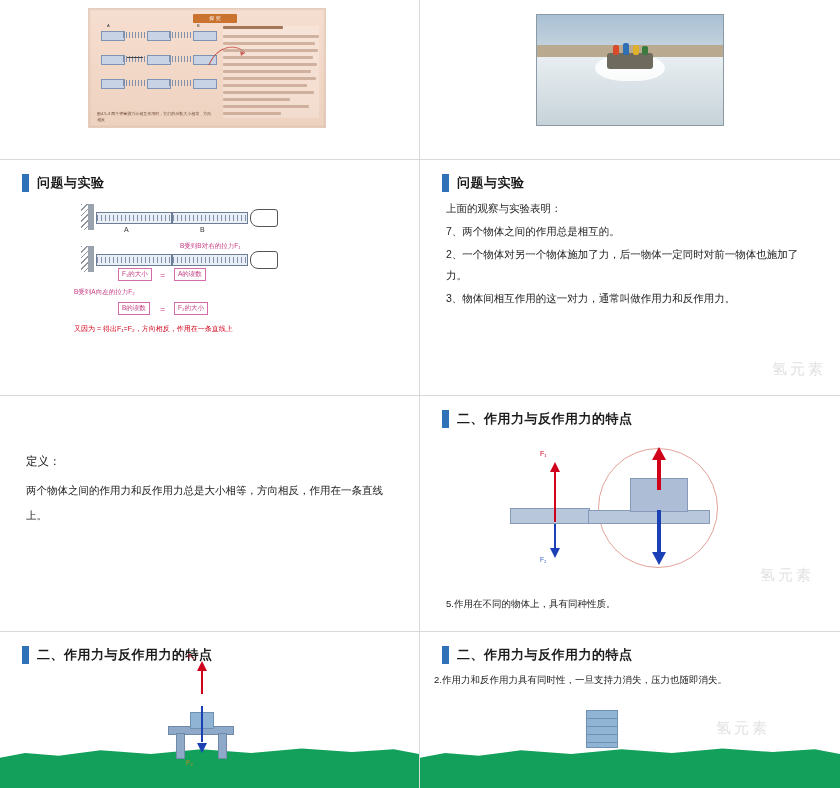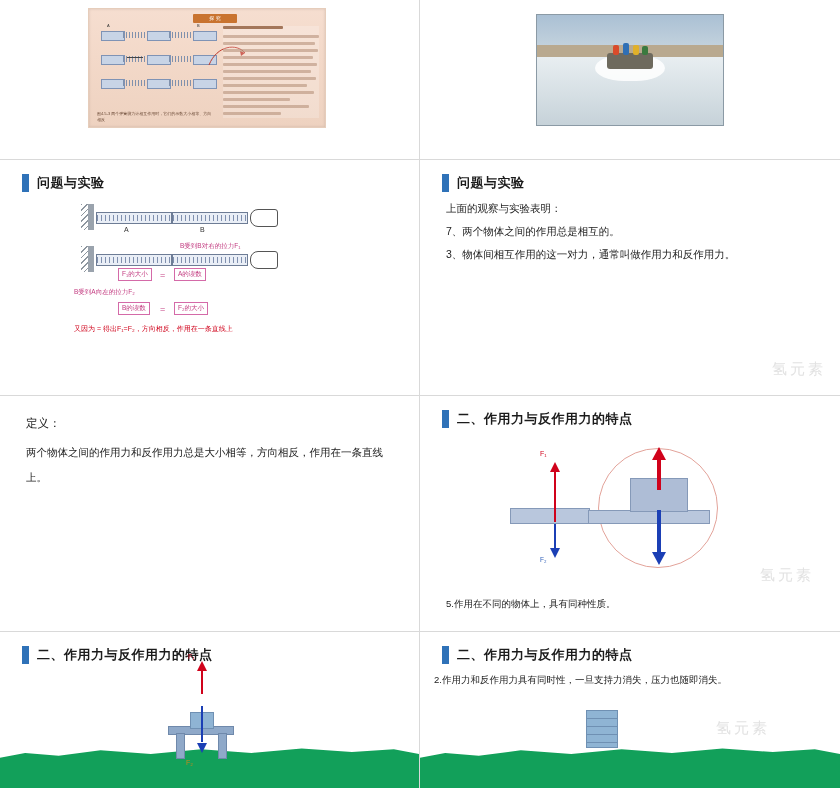--- a/index.html
+++ b/index.html
@@ -274,28 +274,29 @@
   </div>
 
   <div class="slide col2">
     <div class="heading">
       <span class="bar"></span>
       <span class="htxt">问题与实验</span>
     </div>
     <div class="body-text">
       <p>上面的观察与实验表明：</p>
       <p>7、两个物体之间的作用总是相互的。</p>
+      <p>2、一个物体对另一个物体施加了力，后一物体一定同时对前一物体也施加了力。</p>
       <p>3、物体间相互作用的这一对力，通常叫做作用力和反作用力。</p>
     </div>
     <div class="wm">氢元素</div>
   </div>
 
   <div class="slide">
     <div class="body-text" style="line-height:2.4;padding-top:14px;">
-      <p style="font-size:11.5px;">定义：</p>
+      <p style="font-size:11.5px;margin-top:38px;">定义：</p>
       <p style="margin-top:0;">两个物体之间的作用力和反作用力总是大小相等，方向相反，作用在一条直线上。</p>
     </div>
   </div>
 
   <div class="slide col2">
     <div class="heading">
       <span class="bar"></span>
       <span class="htxt">二、作用力与反作用力的特点</span>
     </div>
 

